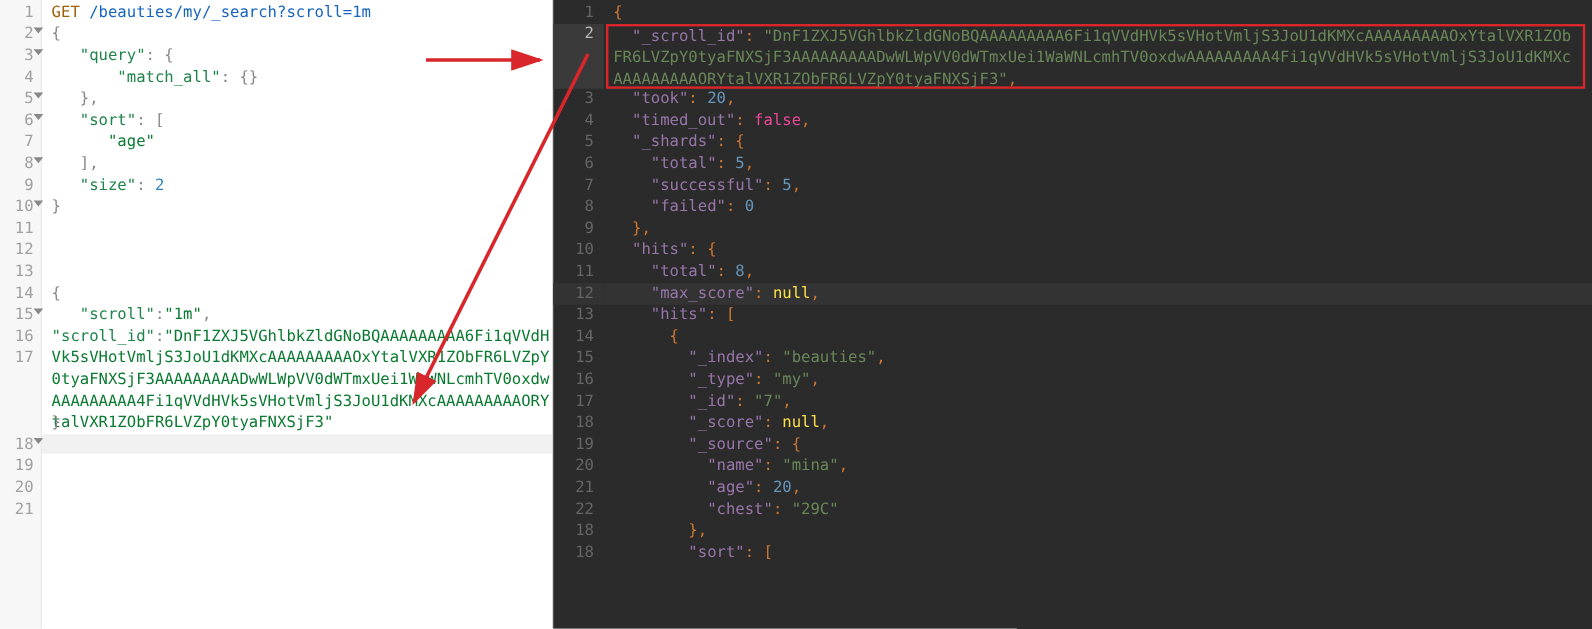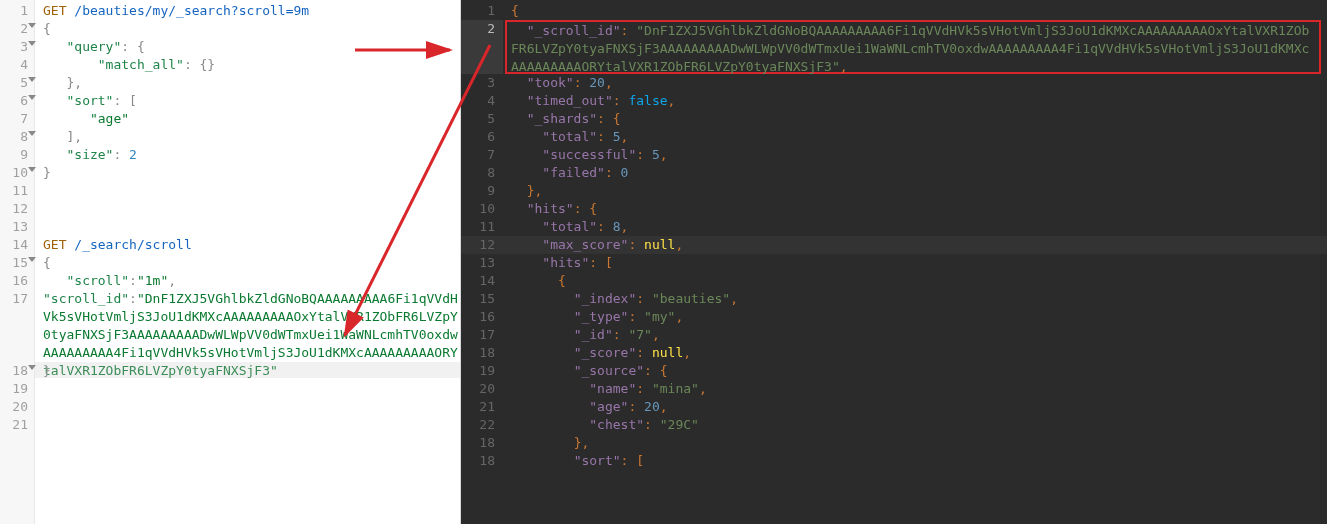--- a/index.html
+++ b/index.html
@@ -31,21 +31,21 @@
   .u{color:#1565c0;}          
   .kL{color:#1e8449;}         
   .sL{color:#0b7a31;}         
   .pL{color:#888;}            
   .nL{color:#2e86c1;}         
   
   .pR{color:#cc7832;}         
   .kR{color:#9876aa;}         
   .sR{color:#6a8759;}         
   .nR{color:#6897bb;}         
-  .boolR{color:#0ea5e9;}      
+  .boolR{color:#ec4899;}      
   .nullR{color:#fde047;}
   
   .arrow{position:absolute;z-index:5;pointer-events:none;}
 </style>
 </head>
 <body>
 
 <div class="split">
 
   <div class="left">
@@ -68,34 +68,33 @@
       <div>16</div>
       <div>17</div>
       <div style="height:54px"></div>
       <div>18<span class="fold"></span></div>
       <div>19</div>
       <div>20</div>
       <div>21</div>
     </div>
     <div class="code">
       <div class="active-line"></div>
-      <div class="line"><span class="m">GET</span><span class="u"> /beauties/my/_search?scroll=9m</span></div>
+      <div class="line"><span class="m">GET</span><span class="u"> /beauties/my/_search?scroll=1m</span></div>
       <div class="line"><span class="pL">{</span></div>
       <div class="line">   <span class="kL">"query"</span><span class="pL">: {</span></div>
       <div class="line">       <span class="kL">"match_all"</span><span class="pL">: {}</span></div>
       <div class="line">   <span class="pL">},</span></div>
       <div class="line">   <span class="kL">"sort"</span><span class="pL">: [</span></div>
       <div class="line">      <span class="sL">"age"</span></div>
       <div class="line">   <span class="pL">],</span></div>
       <div class="line">   <span class="kL">"size"</span><span class="pL">: </span><span class="nL">2</span></div>
       <div class="line"><span class="pL">}</span></div>
       <div class="line"></div>
       <div class="line"></div>
       <div class="line"></div>
-      <div class="line"><span class="m">GET</span><span class="u"> /_search/scroll</span></div>
       <div class="line"><span class="pL">{</span></div>
       <div class="line">   <span class="kL">"scroll"</span><span class="pL">:</span><span class="sL">"1m"</span><span class="pL">,</span></div>
       <div class="wrap" style="height:72px;">   <span class="kL">"scroll_id"</span><span class="pL">:</span><span class="sL">"DnF1ZXJ5VGhlbkZldGNoBQAAAAAAAAA6Fi1qVVdHVk5sVHotVmljS3JoU1dKMXcAAAAAAAAAOxYtalVXR1ZObFR6LVZpY0tyaFNXSjF3AAAAAAAAADwWLWpVV0dWTmxUei1WaWNLcmhTV0oxdwAAAAAAAAA4Fi1qVVdHVk5sVHotVmljS3JoU1dKMXcAAAAAAAAAORYtalVXR1ZObFR6LVZpY0tyaFNXSjF3"</span></div>
       <div class="line"><span class="pL">}</span></div>
       <div class="line"></div>
       <div class="line"></div>
       <div class="line"></div>
     </div>
   </div>
 

